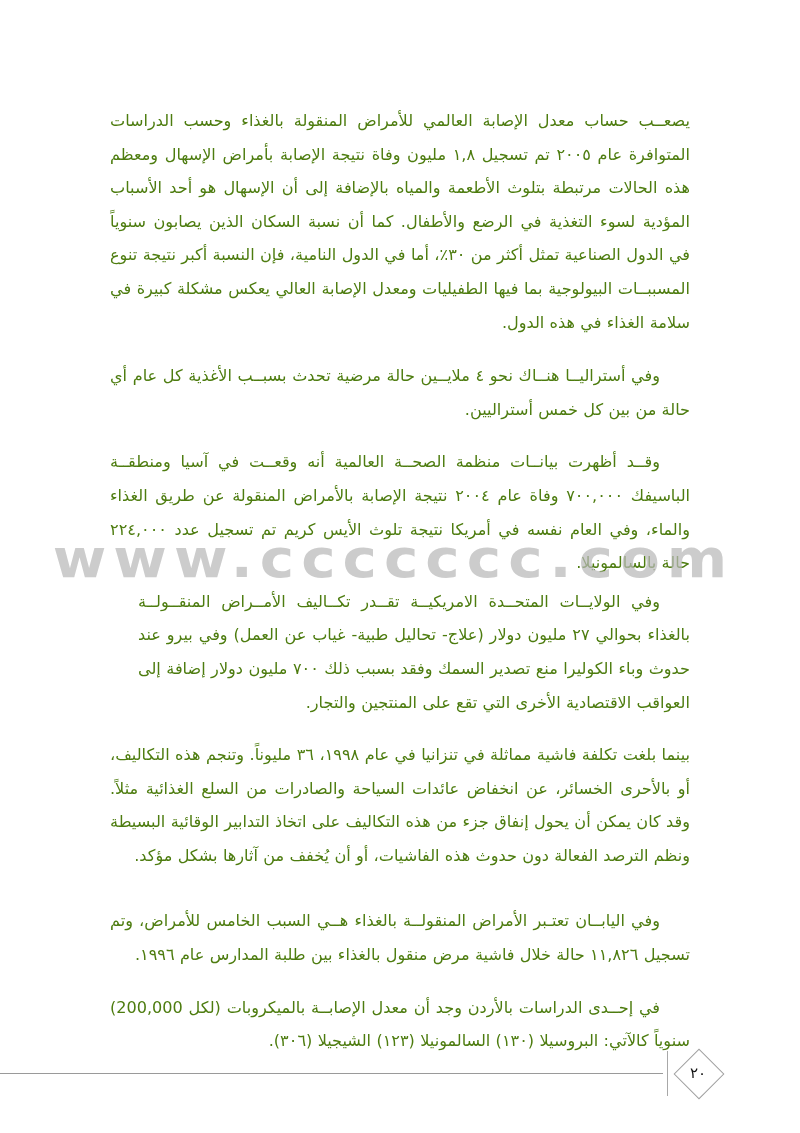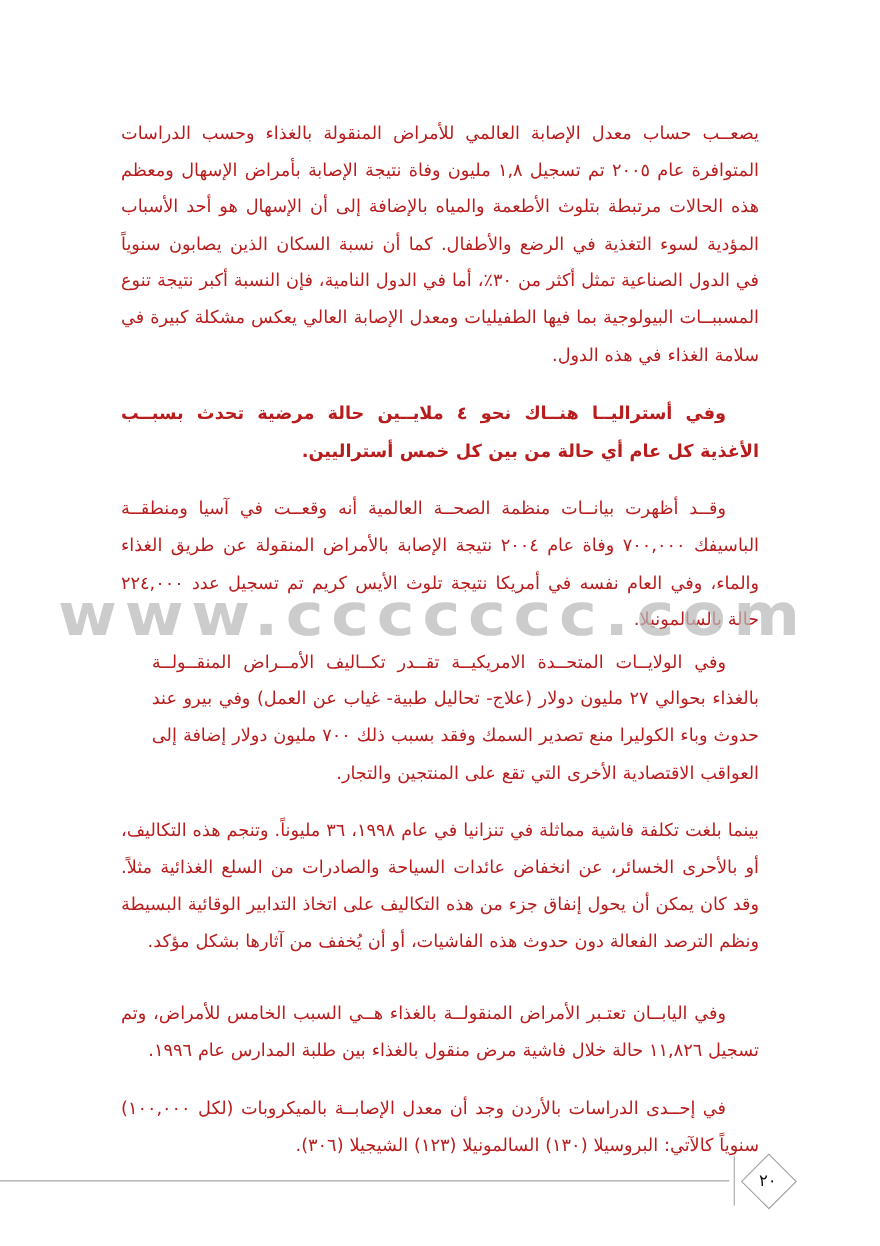--- a/index.html
+++ b/index.html
@@ -37,30 +37,30 @@
 
   .para {
     margin: 0 0 17px 0;
     font-size: 16.1px;
     line-height: 33.6px;
     letter-spacing: 0;
     word-spacing: 0.2px;
     text-align: justify;
     text-align-last: right;
     direction: rtl;
-    color: #b91c1c;
+    color: #4d7c0f;
     font-weight: 400;
   }
   .para.indent {
     text-indent: 30px;
   }
 
   
   #p1 { margin-bottom: 20px; }
-  #p2 { margin-bottom: 19px; font-weight: bold; }
+  #p2 { margin-bottom: 19px; }
   #p3 { margin-bottom: 5px; }
   #p4 { margin-bottom: 19px; margin-left: 28px; }
   #p5 { margin-bottom: 32px; }
   #p6 { margin-bottom: 19px; }
   #p7 { margin-bottom: 0; }
 
   
   .watermark {
     position: absolute;
     left: 0;
@@ -155,21 +155,21 @@
     <p class="para indent" id="p2">وفي أستراليــا هنــاك نحو ٤ ملايــين حالة مرضية تحدث بسبــب الأغذية كل عام أي حالة من بين كل خمس أستراليين.</p>
 
     <p class="para indent" id="p3">وقــد أظهرت بيانــات منظمة الصحــة العالمية أنه وقعــت في آسيا ومنطقــة الباسيفك ٧٠٠,٠٠٠ وفاة عام ٢٠٠٤ نتيجة الإصابة بالأمراض المنقولة عن طريق الغذاء والماء، وفي العام نفسه في أمريكا نتيجة تلوث الأيس كريم تم تسجيل عدد ٢٢٤,٠٠٠ حالة بالسالمونيلا.</p>
 
     <p class="para indent" id="p4">وفي الولايــات المتحــدة الامريكيــة تقــدر تكــاليف الأمــراض المنقــولــة بالغذاء بحوالي ٢٧ مليون دولار (علاج- تحاليل طبية- غياب عن العمل) وفي بيرو عند حدوث وباء الكوليرا منع تصدير السمك وفقد بسبب ذلك ٧٠٠ مليون دولار إضافة إلى العواقب الاقتصادية الأخرى التي تقع على المنتجين والتجار.</p>
 
     <p class="para" id="p5">بينما بلغت تكلفة فاشية مماثلة في تنزانيا في عام ١٩٩٨، ٣٦ مليوناً. وتنجم هذه التكاليف، أو بالأحرى الخسائر، عن انخفاض عائدات السياحة والصادرات من السلع الغذائية مثلاً. وقد كان يمكن أن يحول إنفاق جزء من هذه التكاليف على اتخاذ التدابير الوقائية البسيطة ونظم الترصد الفعالة دون حدوث هذه الفاشيات، أو أن يُخفف من آثارها بشكل مؤكد.</p>
 
     <p class="para indent" id="p6">وفي اليابــان تعتـبر الأمراض المنقولــة بالغذاء هــي السبب الخامس للأمراض، وتم تسجيل ١١,٨٢٦ حالة خلال فاشية مرض منقول بالغذاء بين طلبة المدارس عام ١٩٩٦.</p>
 
-    <p class="para indent" id="p7">في إحــدى الدراسات بالأردن وجد أن معدل الإصابــة بالميكروبات (لكل ١٠٠,٠٠٠) سنوياً كالآتي: البروسيلا (١٣٠)  السالمونيلا (١٢٣)  الشيجيلا (٣٠٦).</p>
+    <p class="para indent" id="p7">في إحــدى الدراسات بالأردن وجد أن معدل الإصابــة بالميكروبات (لكل 200,000) سنوياً كالآتي: البروسيلا (١٣٠)  السالمونيلا (١٢٣)  الشيجيلا (٣٠٦).</p>
 
   </div>
 
   <div class="watermark">
     <span class="watermark-text">www.ccccccc.com</span>
   </div>
 
   <div class="footer">
     <div class="footer-rule"></div>
     <div class="footer-tick"></div>

